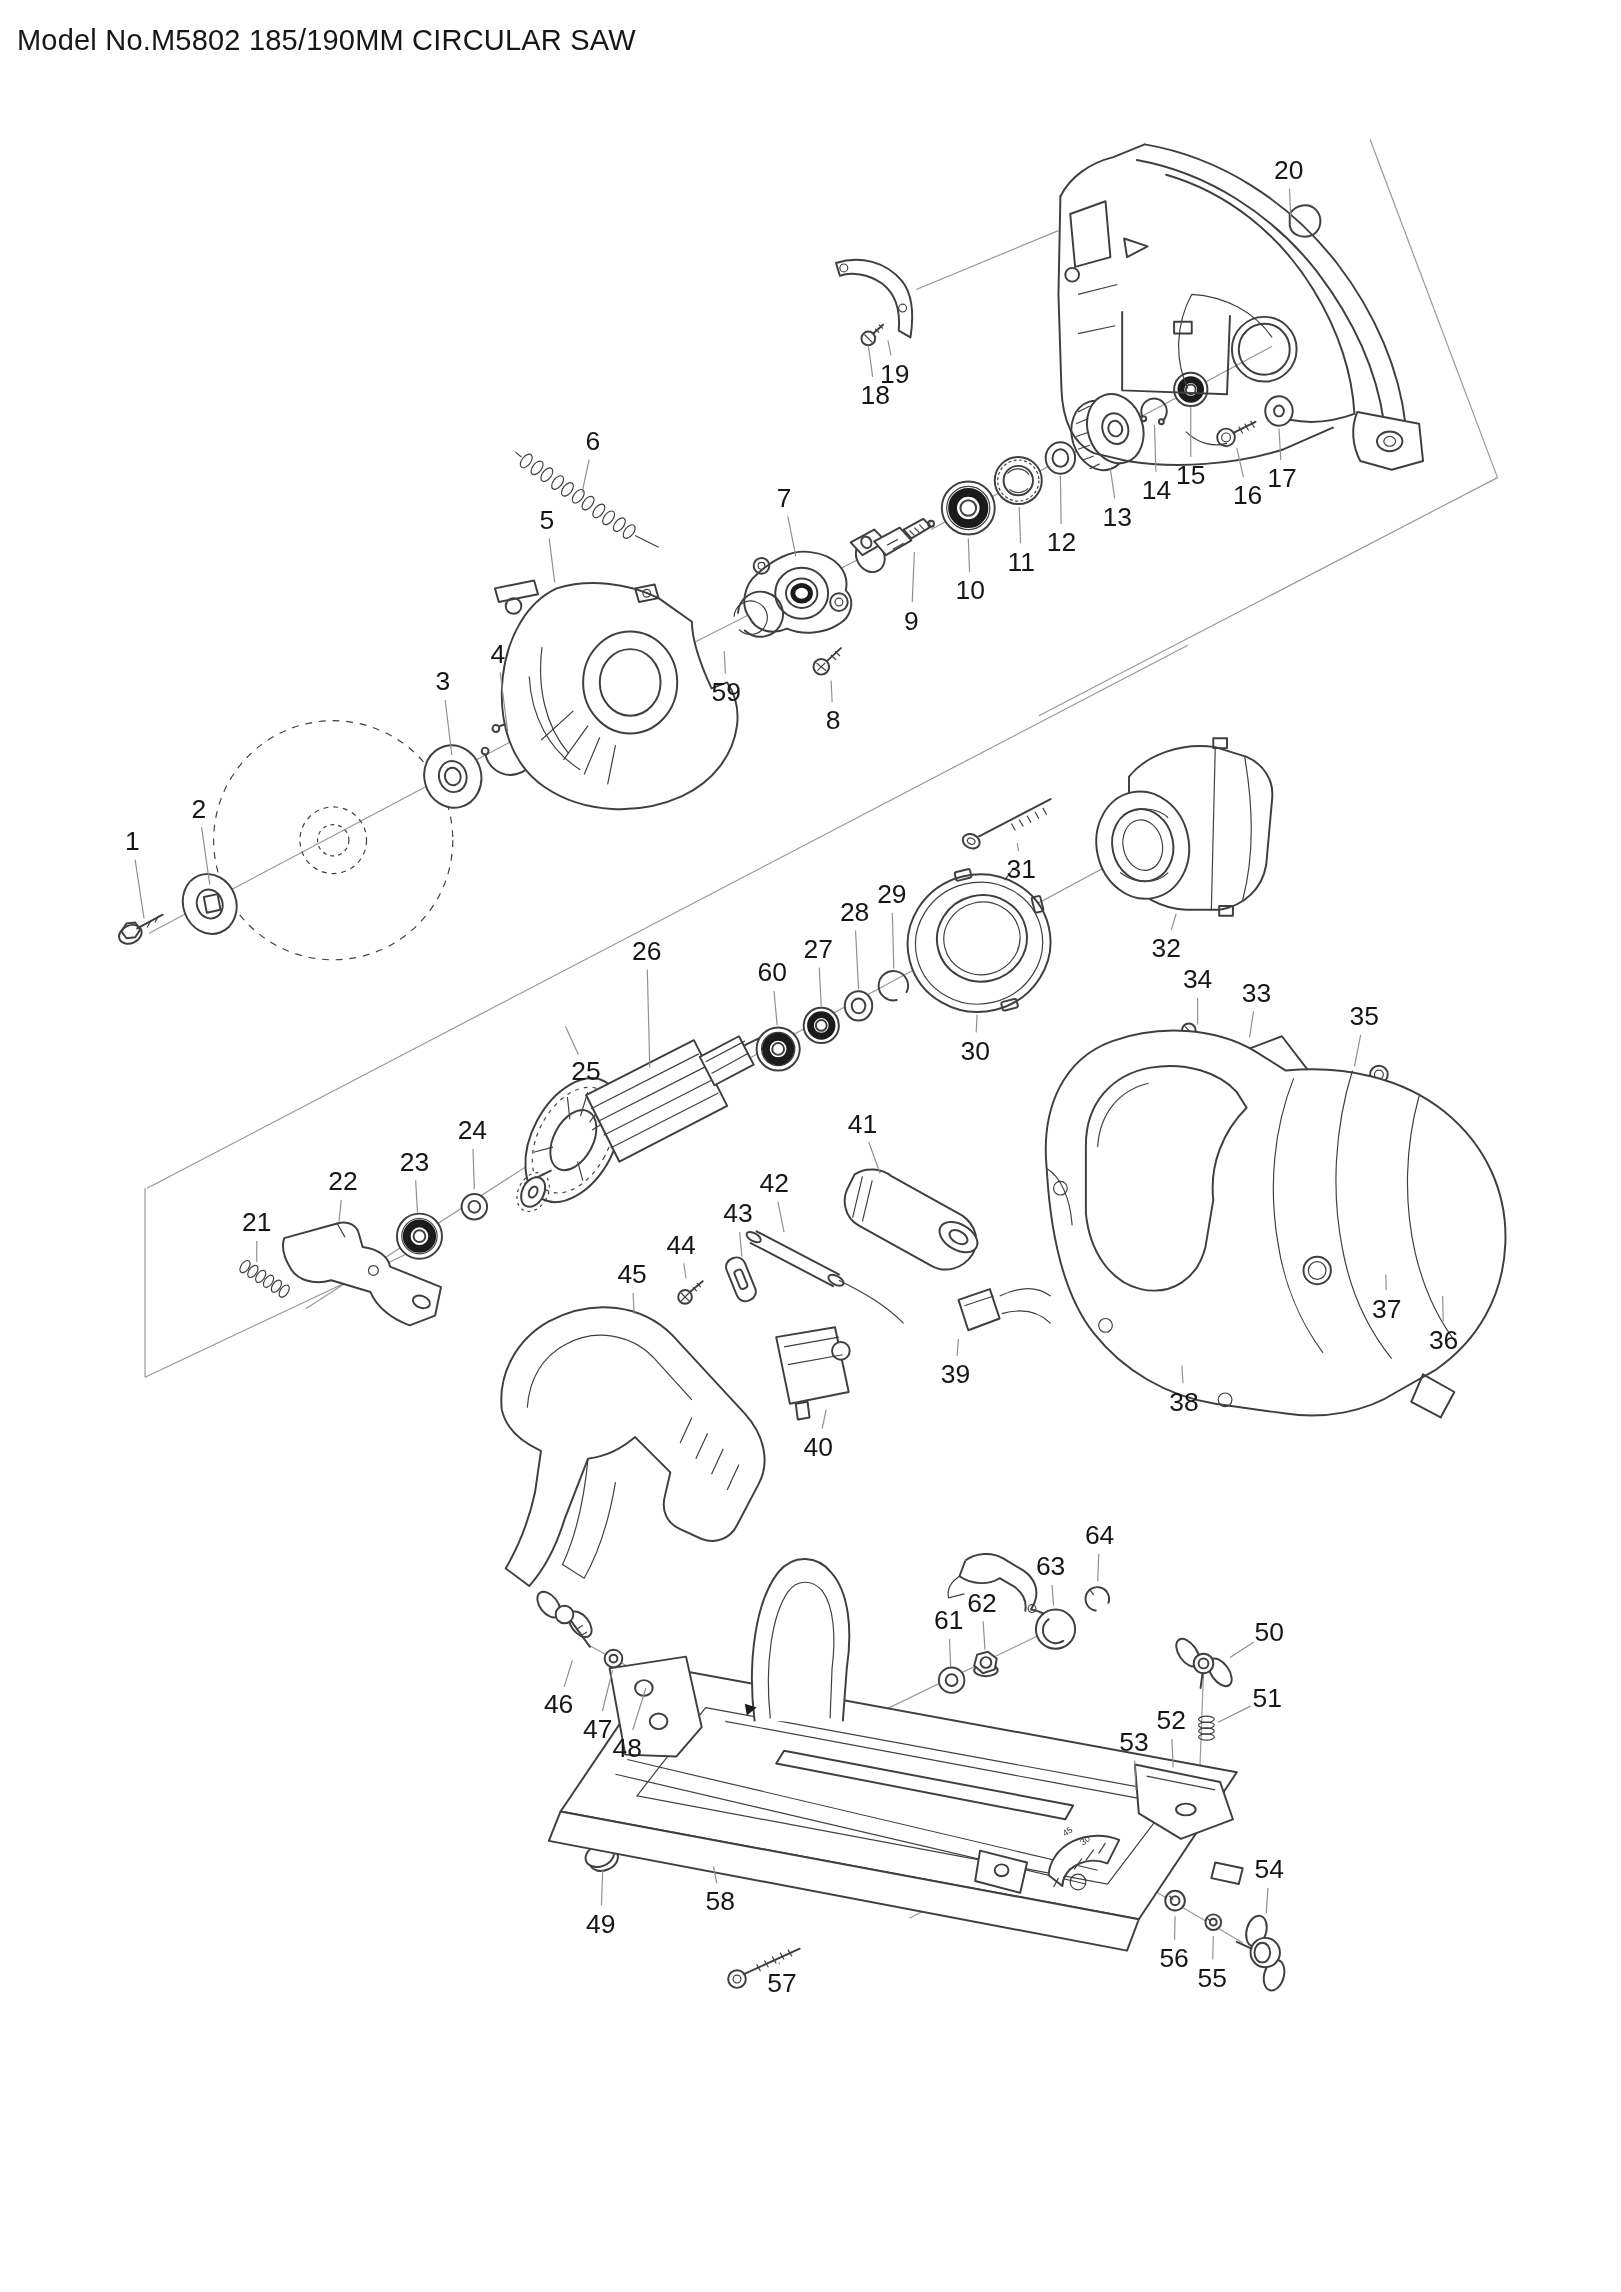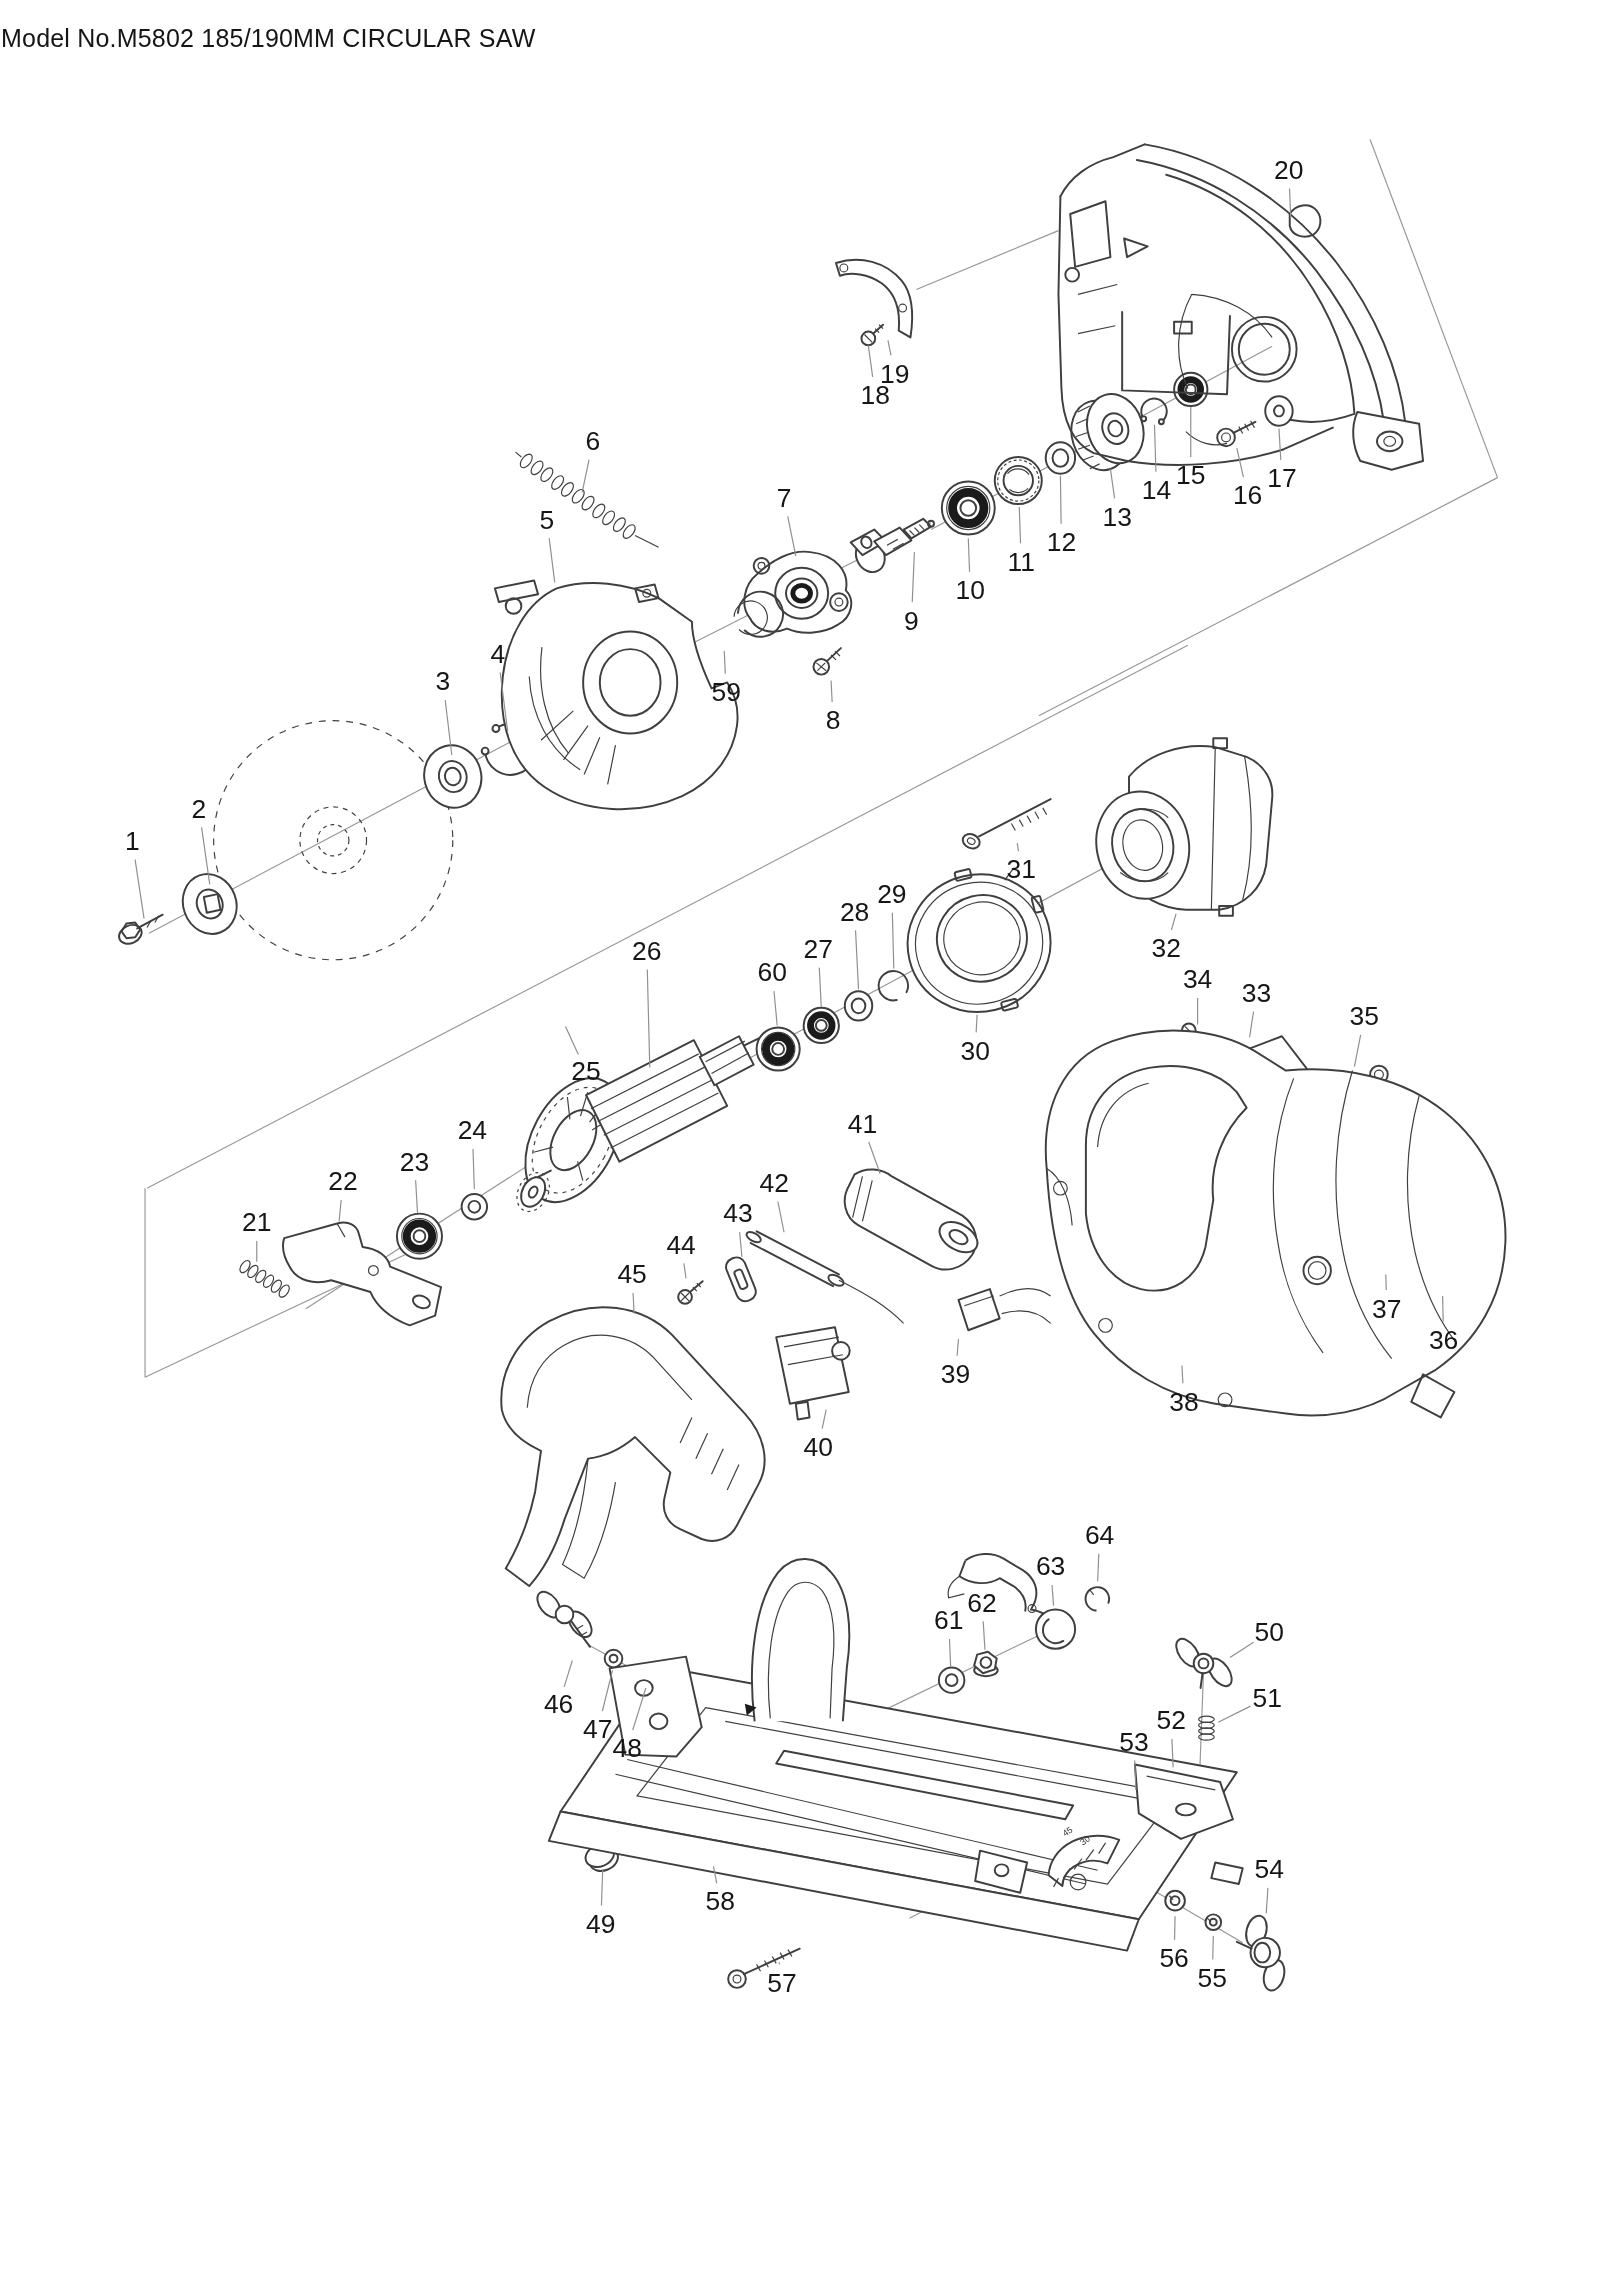--- a/index.html
+++ b/index.html
@@ -2,21 +2,21 @@
 <html><head>
 <meta charset="utf-8">
 <style>
   html,body{margin:0;padding:0;background:#fff;}
   body{
     width:1621px;height:2293px;position:relative;overflow:hidden;
     font-family:"Liberation Sans",sans-serif;
     --ink:#3f3f3f; --dark:#1b1b1b; --leader:#8f8f8f; --label:#161616;
   }
   .title{
-    position:absolute;left:1px;top:23.5px;font-size:25px;color:var(--label);
+    position:absolute;left:17px;top:23.5px;font-size:29px;color:var(--label);
     letter-spacing:0.2px;white-space:nowrap;
   }
   svg.diagram{position:absolute;left:0;top:0;}
   .p{fill:none;stroke:var(--ink);stroke-width:2;stroke-linejoin:round;stroke-linecap:round;}
   .pw{fill:#ffffff;stroke:var(--ink);stroke-width:2;stroke-linejoin:round;}
   .thin{fill:none;stroke:var(--ink);stroke-width:1.2;}
   .bb{fill:none;stroke:var(--dark);}
   .dk{fill:var(--dark);stroke:none;}
   .cons{stroke:#979797;stroke-width:1.2;}
   .leader{stroke:var(--leader);stroke-width:1.2;}

